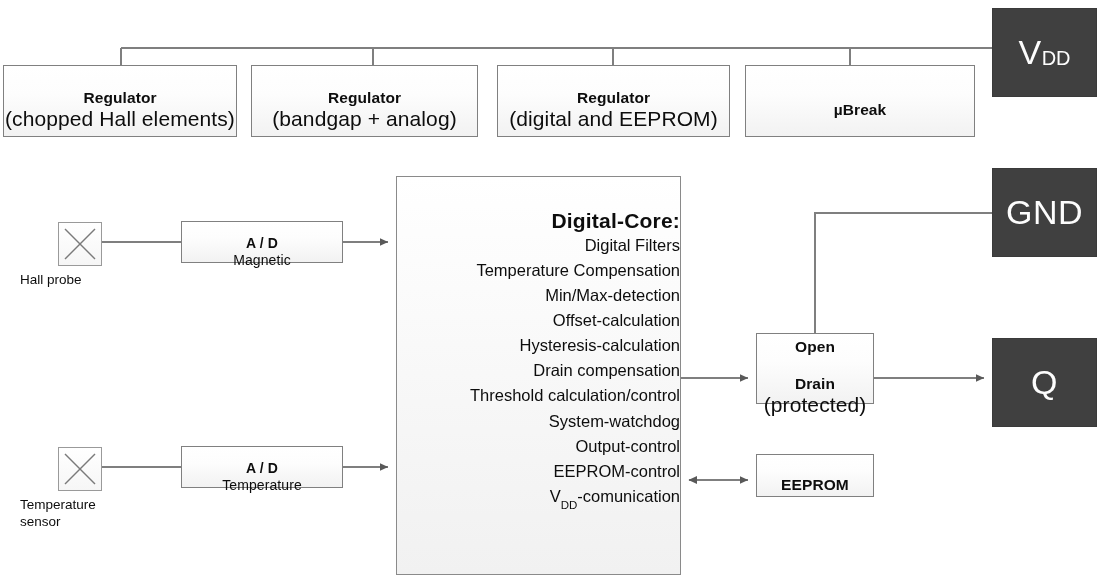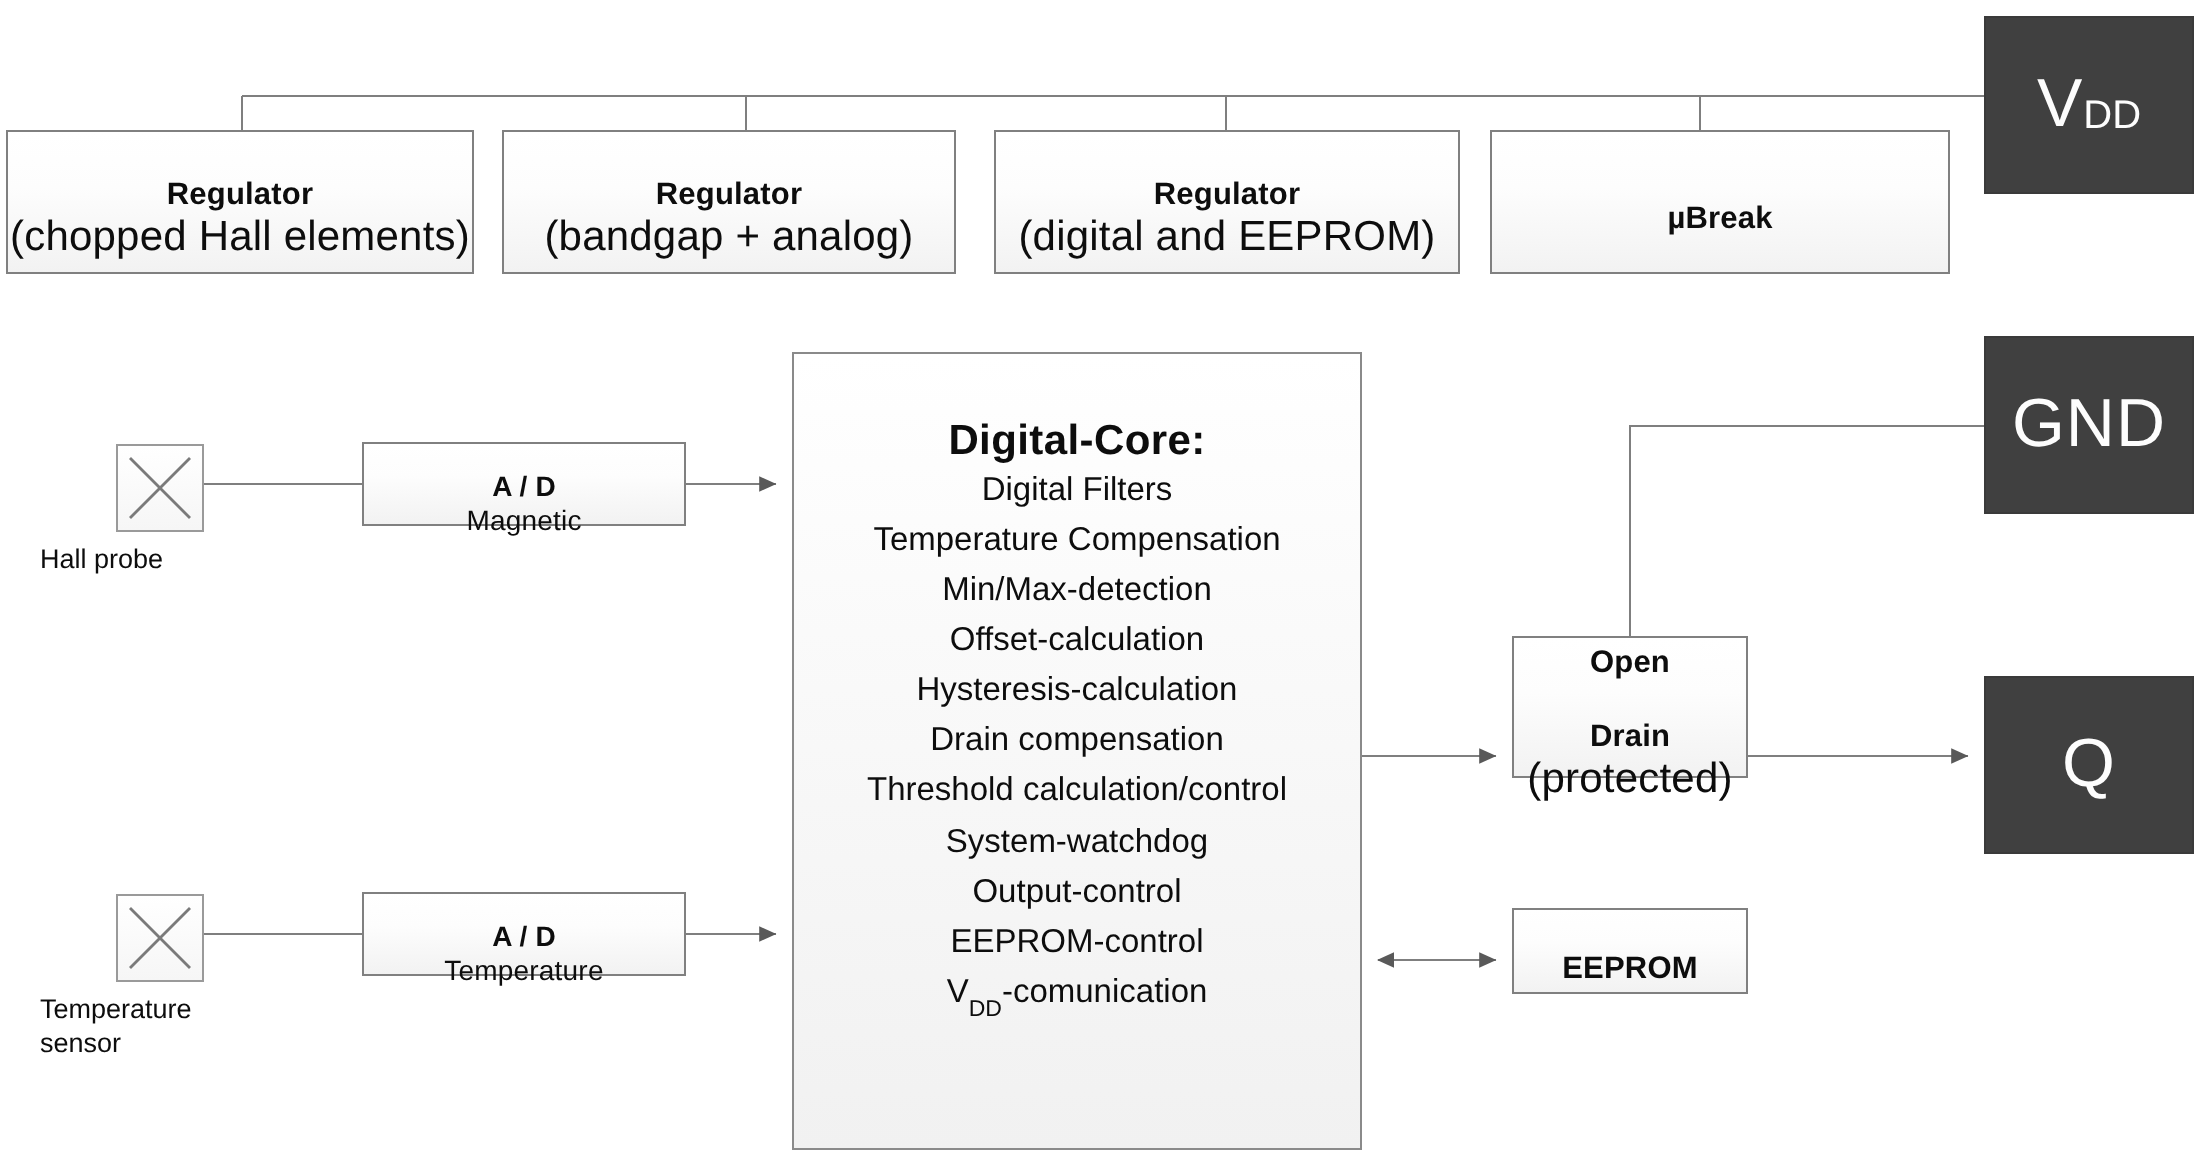--- a/index.html
+++ b/index.html
@@ -86,21 +86,21 @@
     color: #0d0d0d;
     line-height: 1.25;
   }
   
   .core {
     position: absolute;
     box-sizing: border-box;
     border: 1px solid #8a8a8a;
     background: linear-gradient(to bottom, #ffffff 0%, #fafafa 35%, #f1f1f1 100%);
     color: #0d0d0d;
-    text-align: center;
+    text-align: right;
   }
   .core-title {
     font-size: 21px;
     font-weight: bold;
     margin-top: 32px;
     letter-spacing: .2px;
   }
   .core-list {
     font-size: 16.5px;
     line-height: 1.52;
@@ -227,21 +227,21 @@
       <div>Hysteresis-calculation</div>
       <div>Drain compensation</div>
       <div>Threshold calculation/control</div>
       <div>System-watchdog</div>
       <div>Output-control</div>
       <div>EEPROM-control</div>
       <div><span>V</span><span class="sub-idx-sm">DD</span><span>-comunication</span></div>
     </div>
   </div>
 
-  <div class="block" style="left:756px; top:318px; width:118px; height:71px;text-align:center;">
+  <div class="block" style="left:756px; top:333px; width:118px; height:71px;text-align:center;">
     <div class="ttl">Open</div>
     <div class="ttl">Drain</div>
     <div class="sub">(protected)</div>
   </div>
 
   <div class="block" style="left:756px; top:454px; width:118px; height:43px;">
     <div class="ttl">EEPROM</div>
   </div>
 
 </div>

